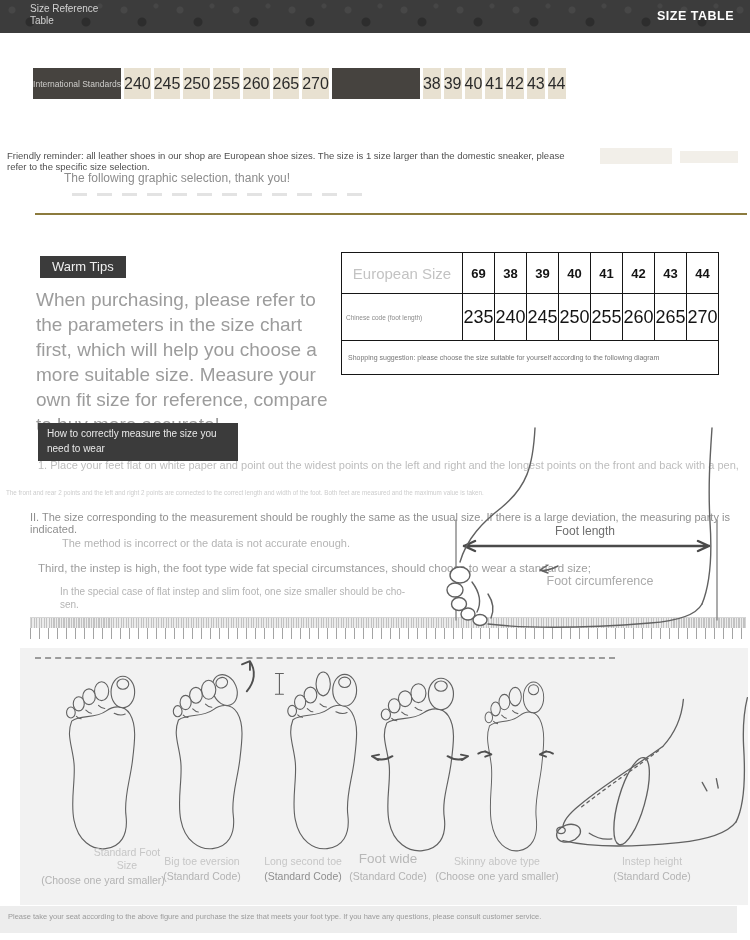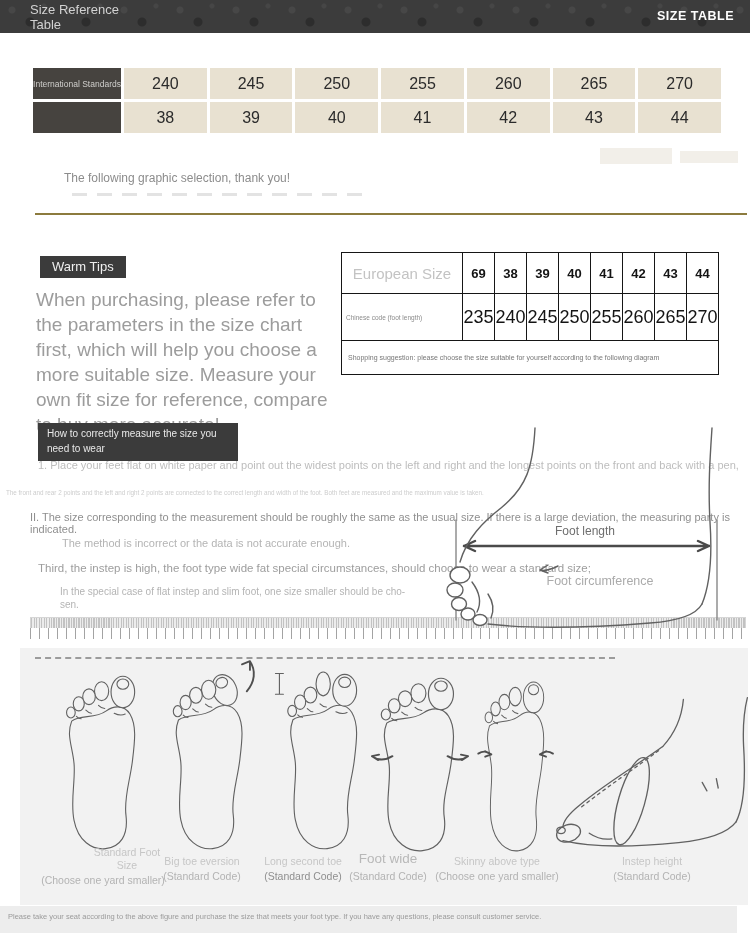--- a/index.html
+++ b/index.html
@@ -14,25 +14,25 @@
   
   .topbar {
     left:0; top:0; width:750px; height:33px;
     background-color:#3c3c3c;
     background-image:
       radial-gradient(circle at 12px 10px, rgba(255,255,255,0.06) 3px, transparent 4px),
       radial-gradient(circle at 30px 22px, rgba(0,0,0,0.25) 4px, transparent 5px),
       radial-gradient(circle at 44px 6px, rgba(255,255,255,0.05) 2px, transparent 3px);
     background-size:56px 33px;
   }
-  .topbar-title { left:30px; top:3px; font-size:13px; line-height:1.15; color:#d2d2d2; }
+  .topbar-title { left:30px; top:3px; font-size:10px; line-height:1.15; color:#d2d2d2; }
   .topbar-right { right:16px; top:9px; font-size:12.5px; font-weight:bold; color:#fdfdfd; letter-spacing:0.5px; }
 
   
-  .t1 { left:33px; top:68px; width:688px; display:flex; flex-direction:column; gap:3px; }
+  .t1 { left:33px; top:68px; width:688px; display:flex; flex-direction:row; gap:3px; }
   .t1row { display:flex; gap:3px; height:31px; }
   .t1head {
     width:88px; flex:none; background:#46433f; color:#cfcecb;
     font-size:8.5px; display:flex; align-items:center; justify-content:center; text-align:center;
   }
   .t1cell {
     flex:1; background:#e8e1d1; color:#2b2b2b; font-size:16px;
     display:flex; align-items:center; justify-content:center;
   }
 
@@ -133,20 +133,21 @@
       <div class="t1cell">38</div>
       <div class="t1cell">39</div>
       <div class="t1cell">40</div>
       <div class="t1cell">41</div>
       <div class="t1cell">42</div>
       <div class="t1cell">43</div>
       <div class="t1cell">44</div>
     </div>
   </div>
 
+  <div class="abs reminder">Friendly reminder: all leather shoes in our shop are European shoe sizes. The size is 1 size larger than the domestic sneaker, please refer to the specific size selection.</div>
   <div class="abs faded1"></div>
   <div class="abs faded2"></div>
   <div class="abs graphic-sel">The following graphic selection, thank you!</div>
   <div class="abs smudge"></div>
   <div class="abs divider"></div>
 
   <div class="abs badge warm-badge">Warm Tips</div>
   <div class="abs warm-body">When purchasing, please refer to the parameters in the size chart first, which will help you choose a more suitable size. Measure your own fit size for reference, compare to buy more accurate!</div>
 
   <table class="abs euro">

